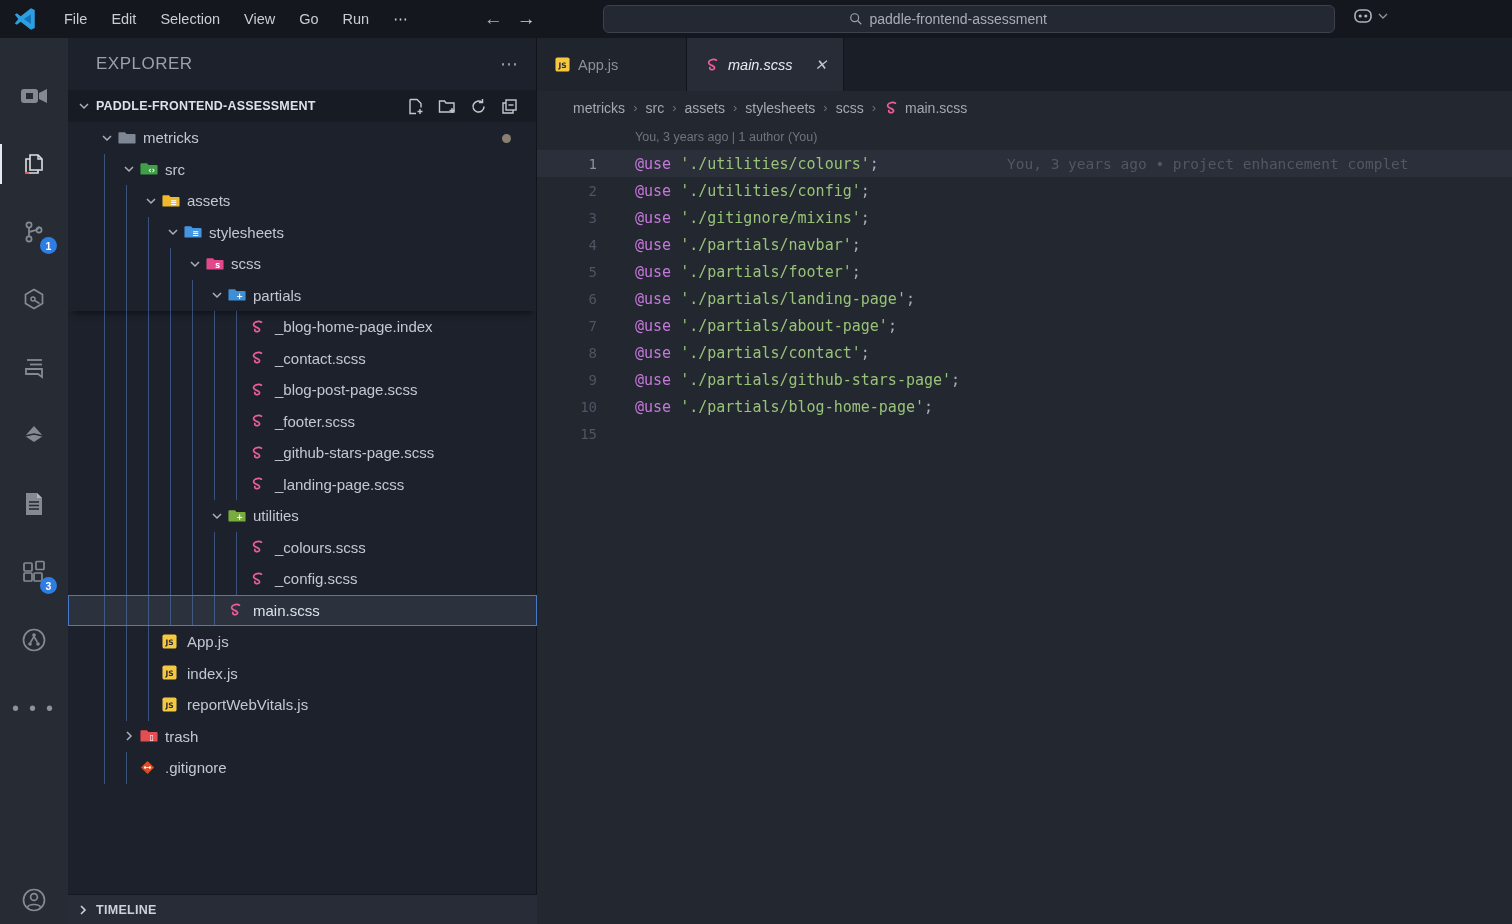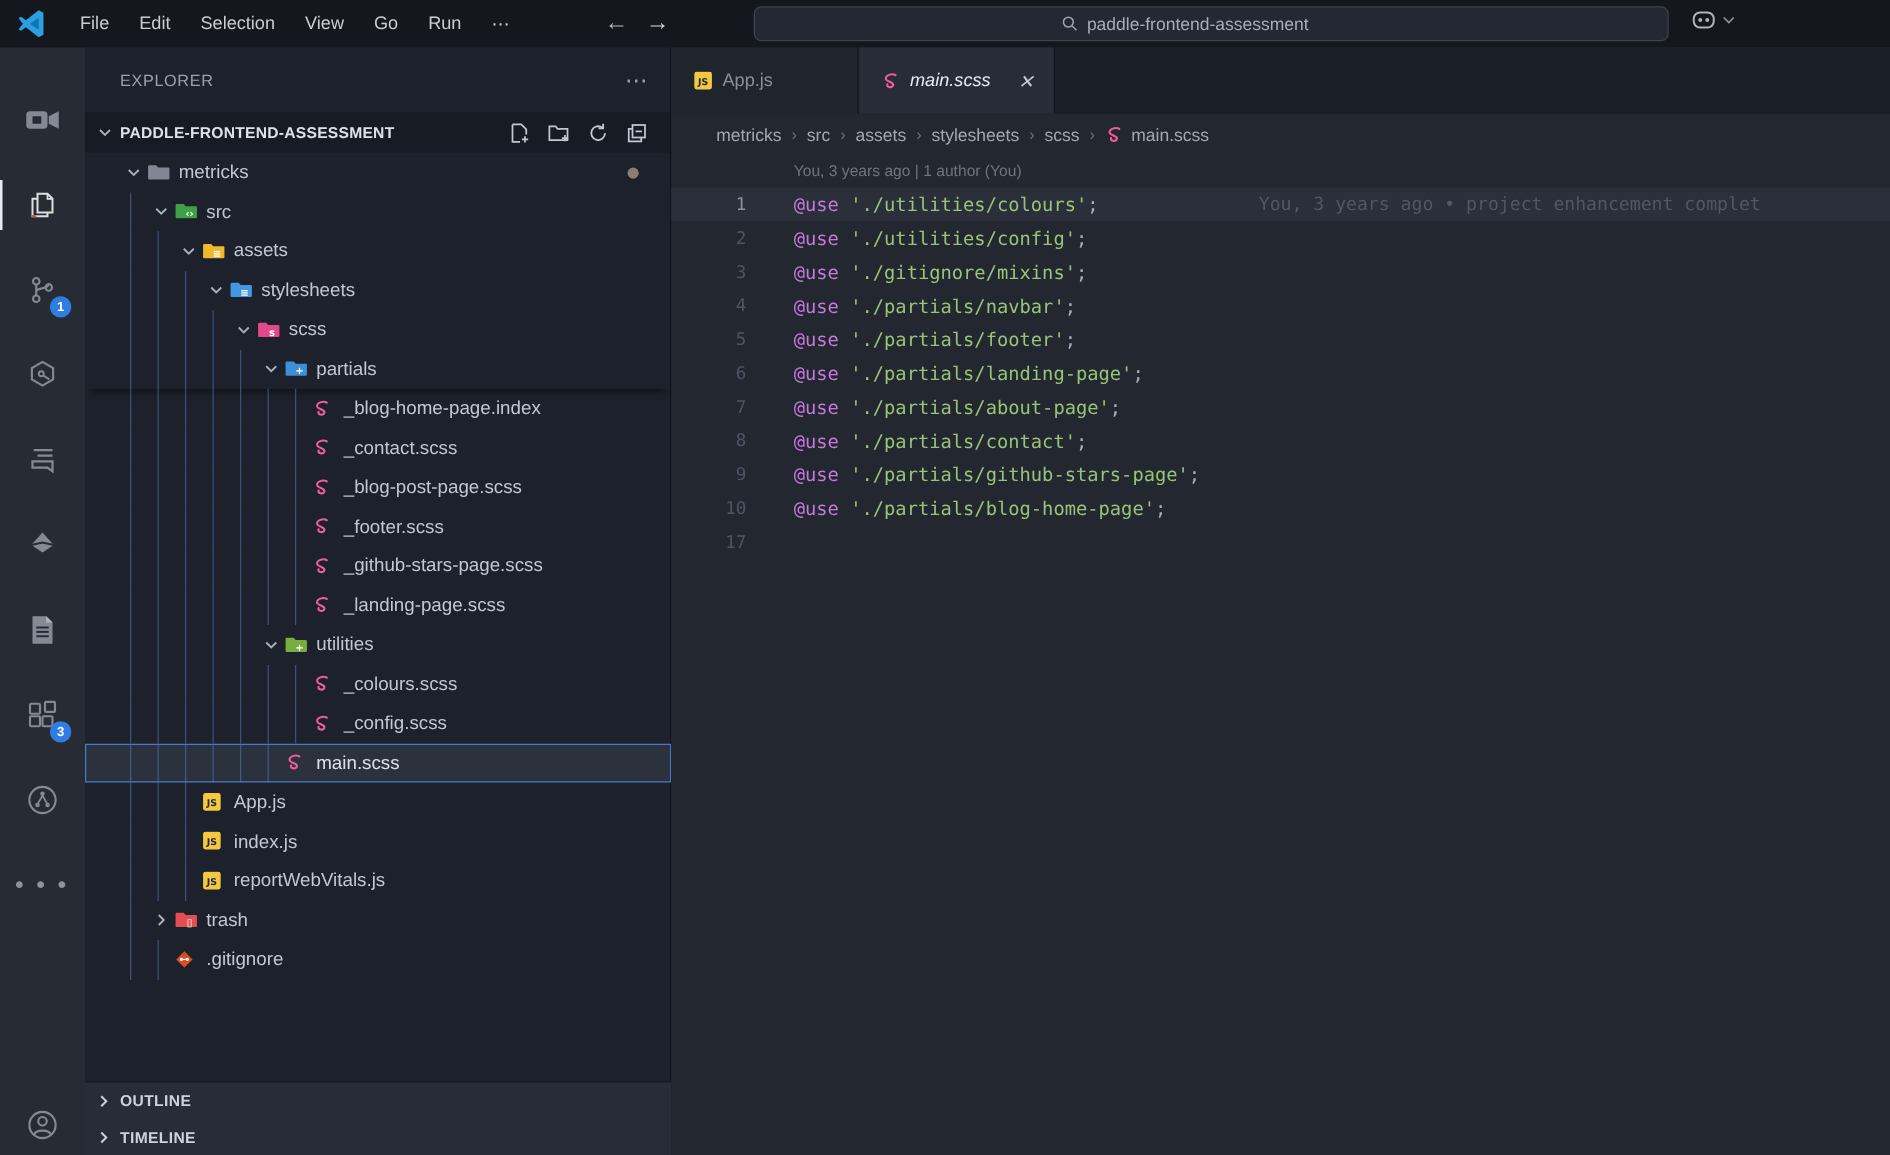--- a/index.html
+++ b/index.html
@@ -31,21 +31,21 @@
   .ab-badge { position:absolute; right:11px; bottom:2px; min-width:17px; height:17px; border-radius:9px;
     background:#2f7de1; color:#fff; font-size:10.5px; display:flex; align-items:center; justify-content:center;
     padding:0 4px; font-weight:bold; }
   .ab-bottom { margin-top:auto; margin-bottom:0; }
   .ab-dots { color:#8d939e; font-size:20px; letter-spacing:3px; }
 
   
   #sidebar { position:absolute; left:68px; top:38px; width:469px; height:886px;
     background:#1d212b; border-right:1px solid #11141b; }
   #explorer-header { height:52px; display:flex; align-items:center; padding:0 18px 0 28px; }
-  #explorer-title { color:#9aa1ac; font-size:13px; letter-spacing:.5px; }
+  #explorer-title { color:#9aa1ac; font-size:17px; letter-spacing:.5px; }
   #explorer-more { margin-left:auto; color:#9aa1ac; font-size:18px; line-height:10px; }
   #project-header { height:32px; background:#171b24; display:flex; align-items:center; padding:0 10px 0 10px; }
   #project-name { color:#dde1e8; font-weight:bold; font-size:12.5px; letter-spacing:.2px; margin-left:6px;
     white-space:nowrap; overflow:hidden; flex:1 1 auto; }
   .ph-actions { display:flex; gap:14px; margin-left:8px; margin-right:8px; }
   .ph-actions svg { display:block; }
 
   #tree { position:absolute; left:0; top:84px; width:469px; height:782px; overflow:hidden; }
   .trow { position:relative; height:31.5px; display:flex; align-items:center; color:#c2c8d2;
     font-size:15px; white-space:nowrap; }
@@ -603,26 +603,20 @@
               <line x1="6.8" y1="8" x2="9.2" y2="8" stroke="#fff" stroke-width="1"></line>
             </svg></span>
           <span>.gitignore</span>
         </div>
       </div>
     <div id="sections">
         <div class="section-row">
           <svg width="10" height="12" viewBox="0 0 10 12">
             <polyline points="3,2 7,6 3,10" fill="none" stroke="#ccd2db" stroke-width="1.6"></polyline>
           </svg>
-          <span>OUTLINE</span>
-        </div>
-        <div class="section-row">
-          <svg width="10" height="12" viewBox="0 0 10 12">
-            <polyline points="3,2 7,6 3,10" fill="none" stroke="#ccd2db" stroke-width="1.6"></polyline>
-          </svg>
           <span>TIMELINE</span>
         </div>
       </div>
   </div>
 
   <div id="editor">
     <div id="tabbar">
         <div class="tab">
           <span style="display:flex">
             <svg width="15" height="15" viewBox="0 0 16 16">
@@ -677,17 +671,17 @@
         <div class="cline current"><span class="lnum">1</span><span class="ltext"><span class="tok-kw">@use</span><span class="tok-pl"> </span><span class="tok-str">'./utilities/colours'</span><span class="tok-pl">;</span></span><span class="blame">You, 3 years ago • project enhancement complet</span></div>
         <div class="cline"><span class="lnum">2</span><span class="ltext"><span class="tok-kw">@use</span><span class="tok-pl"> </span><span class="tok-str">'./utilities/config'</span><span class="tok-pl">;</span></span></div>
         <div class="cline"><span class="lnum">3</span><span class="ltext"><span class="tok-kw">@use</span><span class="tok-pl"> </span><span class="tok-str">'./gitignore/mixins'</span><span class="tok-pl">;</span></span></div>
         <div class="cline"><span class="lnum">4</span><span class="ltext"><span class="tok-kw">@use</span><span class="tok-pl"> </span><span class="tok-str">'./partials/navbar'</span><span class="tok-pl">;</span></span></div>
         <div class="cline"><span class="lnum">5</span><span class="ltext"><span class="tok-kw">@use</span><span class="tok-pl"> </span><span class="tok-str">'./partials/footer'</span><span class="tok-pl">;</span></span></div>
         <div class="cline"><span class="lnum">6</span><span class="ltext"><span class="tok-kw">@use</span><span class="tok-pl"> </span><span class="tok-str">'./partials/landing-page'</span><span class="tok-pl">;</span></span></div>
         <div class="cline"><span class="lnum">7</span><span class="ltext"><span class="tok-kw">@use</span><span class="tok-pl"> </span><span class="tok-str">'./partials/about-page'</span><span class="tok-pl">;</span></span></div>
         <div class="cline"><span class="lnum">8</span><span class="ltext"><span class="tok-kw">@use</span><span class="tok-pl"> </span><span class="tok-str">'./partials/contact'</span><span class="tok-pl">;</span></span></div>
         <div class="cline"><span class="lnum">9</span><span class="ltext"><span class="tok-kw">@use</span><span class="tok-pl"> </span><span class="tok-str">'./partials/github-stars-page'</span><span class="tok-pl">;</span></span></div>
         <div class="cline"><span class="lnum">10</span><span class="ltext"><span class="tok-kw">@use</span><span class="tok-pl"> </span><span class="tok-str">'./partials/blog-home-page'</span><span class="tok-pl">;</span></span></div>
-        <div class="cline"><span class="lnum">17</span><span class="ltext"></span></div>
+        <div class="cline"><span class="lnum">15</span><span class="ltext"></span></div>
       </div>
   </div>
 
 </div>
 
 </body></html>

